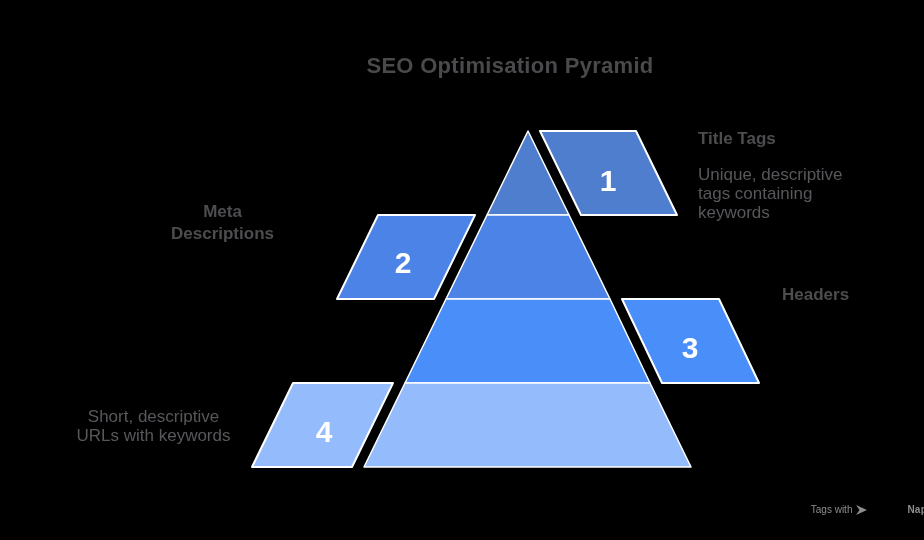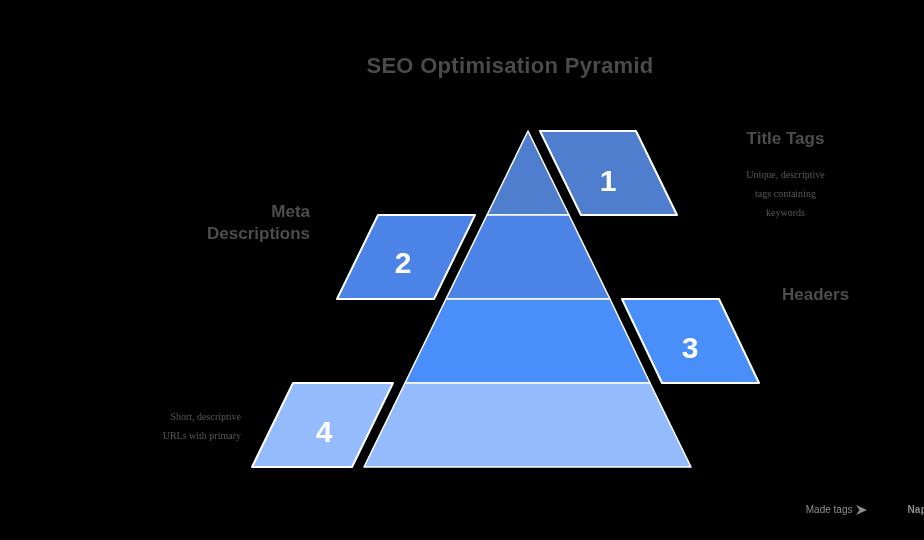--- a/index.html
+++ b/index.html
@@ -26,24 +26,24 @@
     font-weight:700;font-size:30px;fill:#ffffff;
     text-anchor:middle;
   }
 
   .level-label{position:absolute;width:175px;}
   .level-label .head{
     font-size:17px;font-weight:700;line-height:22px;
     color:#4d4d50;white-space:pre-line;margin:0;
   }
   .level-label .desc{
-    font-size:10px;line-height:19px;
-    color:#58585c;white-space:pre-line;margin:15px 0 0 0;font-family:Liberation Serif, serif;
+    font-size:17px;line-height:19px;
+    color:#58585c;white-space:pre-line;margin:15px 0 0 0;
   }
-  .align-right{text-align:right;}
+  .align-right{text-align:center;}
   .align-left{text-align:left;}
 
   .watermark{
     position:absolute;top:504px;right:30px;
     display:flex;align-items:center;gap:4px;
     font-size:10px;color:#8d8d8d;line-height:12px;
   }
   .watermark .brand{font-weight:700;letter-spacing:.2px;padding-left:36px;}
   .napkin-icon{display:inline-block;}
 </style>
@@ -65,42 +65,42 @@
     <polygon class="tag" points="330,215 427,215 386,299 289,299" fill="#4b83e7"></polygon>
     <polygon class="tag" points="574,299 671,299 711,383 614,383" fill="#4a8ef9"></polygon>
     <polygon class="tag" points="245,383 345,383 304,467 204,467" fill="#94bbfc"></polygon>
 
     <text x="560" y="191">1</text>
     <text x="355" y="273">2</text>
     <text x="642" y="358">3</text>
     <text x="276" y="442">4</text>
   </svg>
 
-  <div class="level-label align-left" style="left:650px;top:128px;text-align:center;">
+  <div class="level-label align-left" style="left:650px;top:128px;">
     <div class="head">Title Tags</div>
     <div class="desc">Unique, descriptive
 tags containing
 keywords</div>
   </div>
 
   <div class="level-label align-right" style="right:662px;top:201px;">
     <div class="head">Meta
 Descriptions</div>
   </div>
 
   <div class="level-label align-left" style="left:734px;top:284px;">
     <div class="head">Headers</div>
   </div>
 
   <div class="level-label align-right" style="right:731px;top:392px;">
     <div class="desc">Short, descriptive
-URLs with primary</div>
+URLs with keywords</div>
   </div>
 
   <div class="watermark">
-    <span>Made tags</span>
+    <span>Tags with</span>
     <svg class="napkin-icon" width="11" height="10" viewBox="0 0 11 10">
       <path d="M0,0 L11,5 L0,10 L3.5,5 Z" fill="#8d8d8d" fill-rule="evenodd"></path>
     </svg>
     <span class="brand">Napkin</span>
   </div>
 
 </div>
 
 </body></html>

